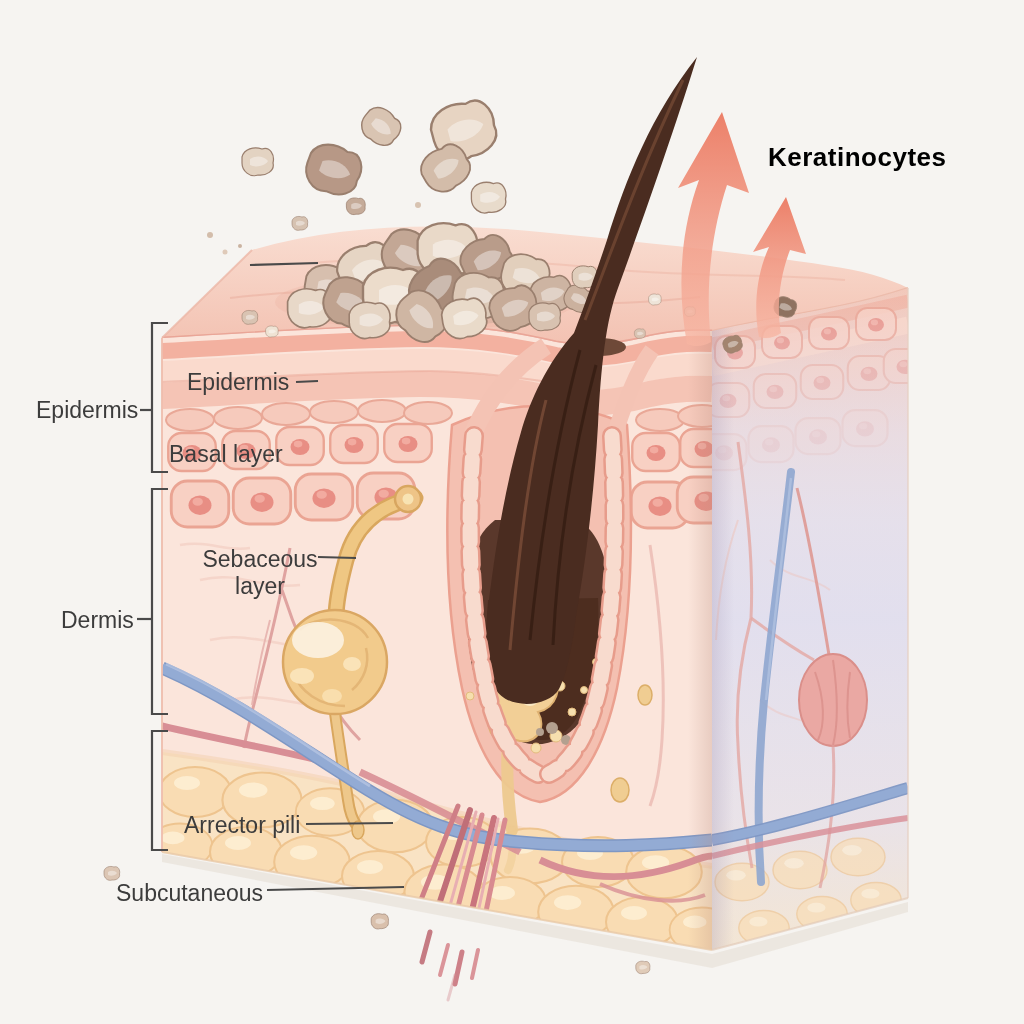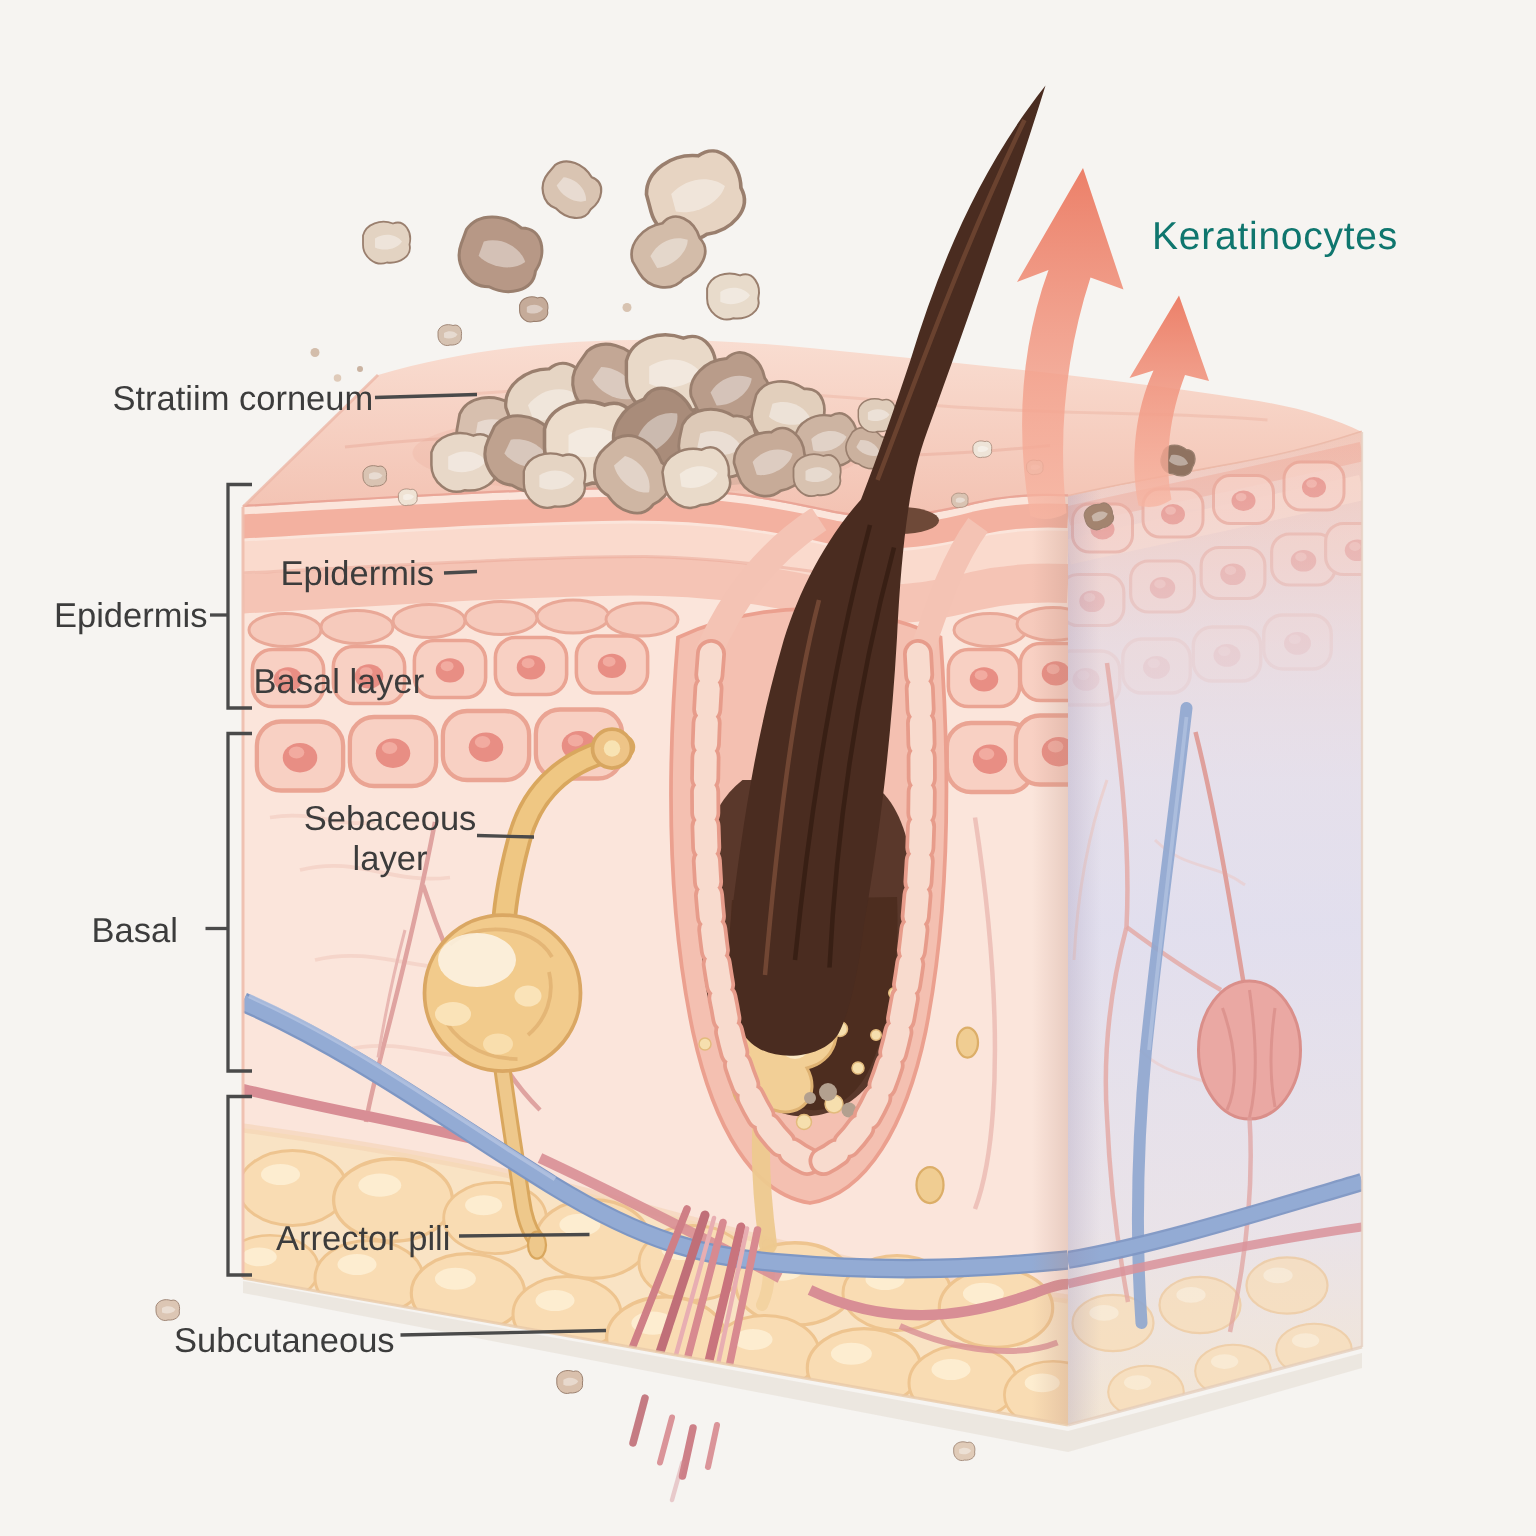--- a/index.html
+++ b/index.html
@@ -2,21 +2,21 @@
 <html><head>
 <meta charset="utf-8">
 <style>
   html,body{margin:0;padding:0;background:#e9e7e4;}
   .canvas{position:relative;width:1024px;height:1024px;background:#f6f4f1;
     font-family:"Liberation Sans",sans-serif;overflow:hidden;}
   .canvas svg{position:absolute;left:0;top:0;}
   .lbl{position:absolute;color:#3c3c3c;font-size:23px;line-height:27px;white-space:nowrap;}
   .lbl-center{text-align:center;}
   .lbl-center div{white-space:nowrap;}
-  .keratino{position:absolute;color:#0f766e;font-weight:normal;font-size:26px;white-space:nowrap;letter-spacing:.5px;}
+  .keratino{position:absolute;color:#000000;font-weight:bold;font-size:26px;white-space:nowrap;letter-spacing:.5px;}
 </style>
 </head>
 <body>
 
 <div class="canvas">
 
 <svg width="1024" height="1024" viewBox="0 0 1024 1024">
   <defs>
     <linearGradient id="topGrad" x1="0" y1="0" x2="0" y2="1">
       <stop offset="0" stop-color="#f9ddd1"></stop>
@@ -382,26 +382,25 @@
     <line x1="250" y1="265" x2="318" y2="263"></line>
     <line x1="140" y1="410" x2="152" y2="410"></line>
     <line x1="296" y1="382" x2="318" y2="381"></line>
     <line x1="137" y1="619" x2="152" y2="619"></line>
     <line x1="318" y1="557" x2="356" y2="558"></line>
     <line x1="306" y1="824" x2="393" y2="823"></line>
     <line x1="267" y1="890" x2="404" y2="887"></line>
   </g>
 </svg>
 
-<div class="lbl" style="left:75px;top:252px;">Stratiim corneum</div>
 <div class="lbl" style="left:36px;top:397px;">Epidermis</div>
 <div class="lbl" style="left:187px;top:369px;">Epidermis</div>
 <div class="lbl" style="left:169px;top:441px;">Basal layer</div>
-<div class="lbl lbl-center" style="left:195px;top:532px;width:130px;">
+<div class="lbl lbl-center" style="left:195px;top:546px;width:130px;">
   <div>Sebaceous</div>
   <div>layer</div>
 </div>
-<div class="lbl" style="left:61px;top:607px;">Basal</div>
+<div class="lbl" style="left:61px;top:607px;">Dermis</div>
 <div class="lbl" style="left:184px;top:812px;">Arrector pili</div>
 <div class="lbl" style="left:116px;top:880px;">Subcutaneous</div>
 <div class="keratino" style="left:768px;top:142px;">Keratinocytes</div>
 
 </div>
 
 </body></html>

